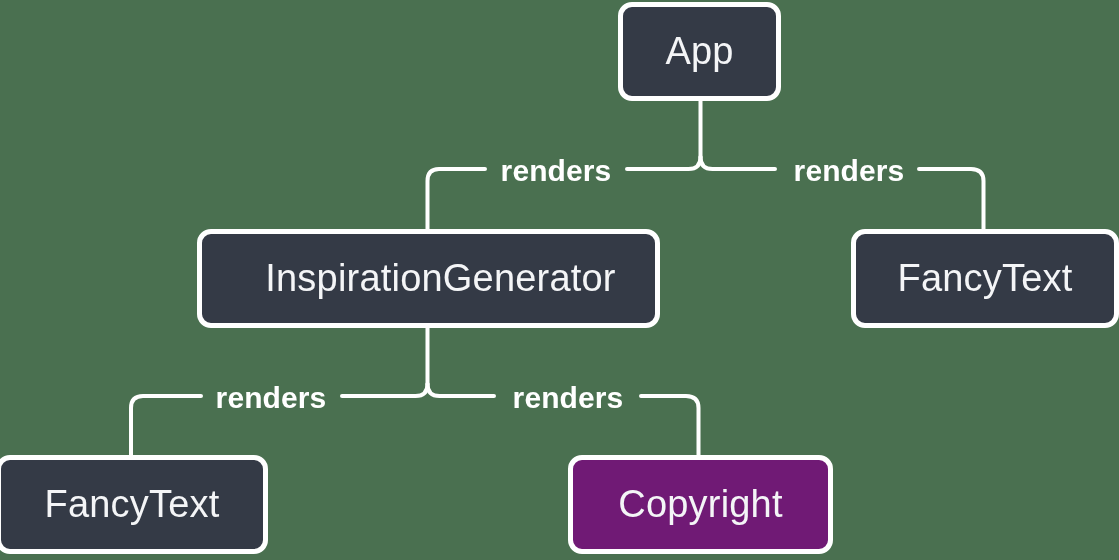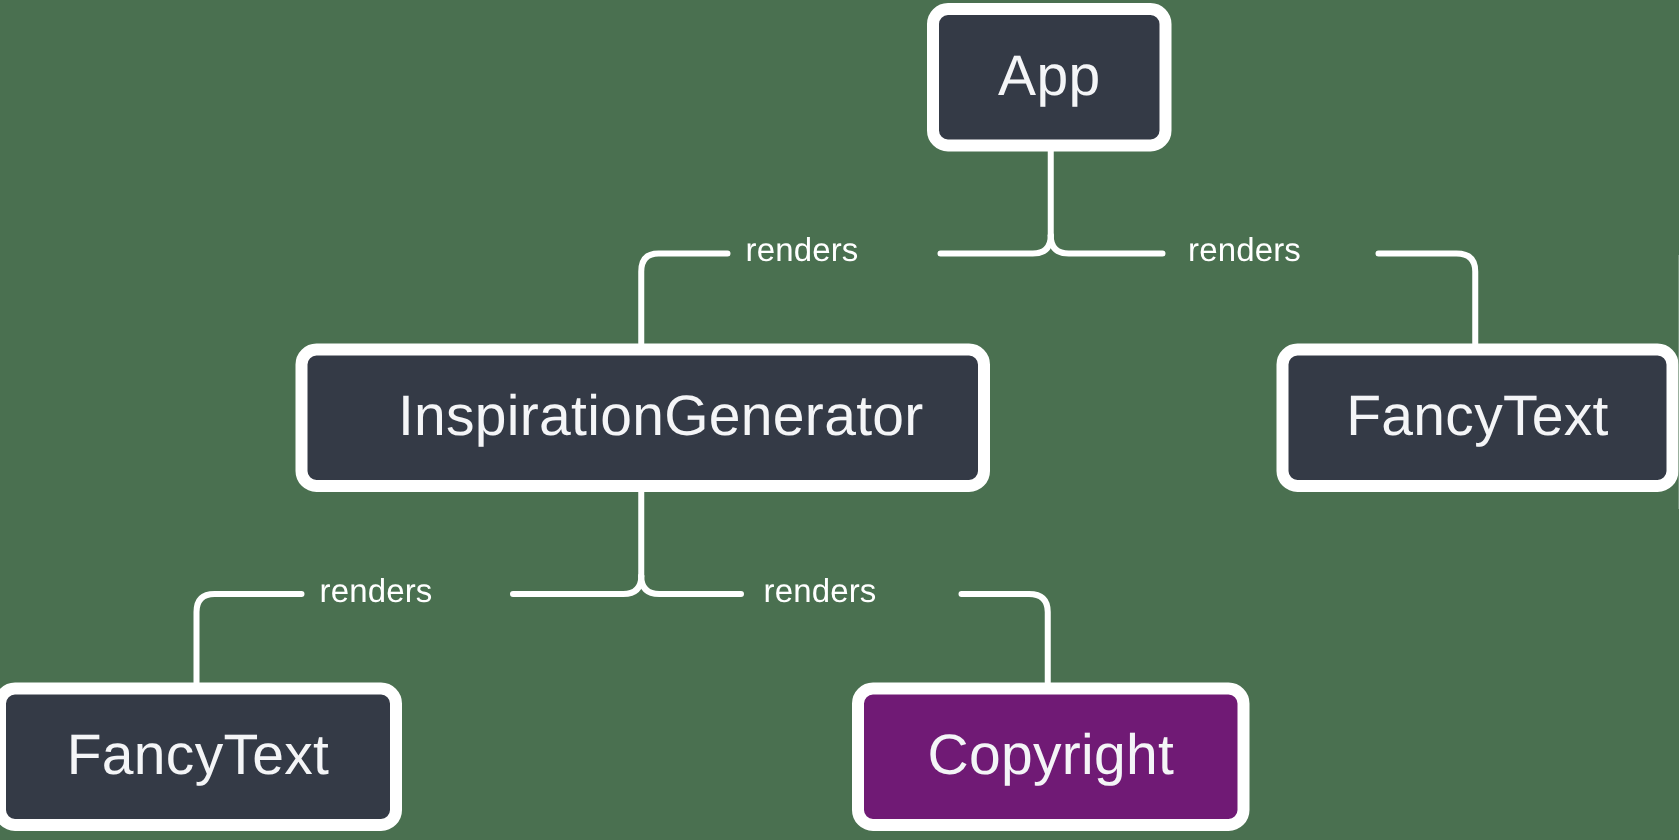--- a/index.html
+++ b/index.html
@@ -28,38 +28,39 @@
     fill: none;
     stroke: #ffffff;
     stroke-width: 4;
     stroke-linecap: round;
     stroke-linejoin: round;
   }
   .node-box {
     position: absolute;
     box-sizing: border-box;
     background: #343a46;
-    border: 8px solid #5eead4;
+    border: 5px solid #5eead4;
     border-radius: 14px;
     display: flex;
     align-items: center;
     justify-content: center;
     color: #f4f5f7;
     font-size: 38px;
     font-weight: 400;
     letter-spacing: 0.2px;
     white-space: nowrap;
   }
   .edge-label {
     position: absolute;
     color: #ffffff;
-    font-size: 22px;
-    font-weight: 400;
+    font-size: 30px;
+    font-weight: 700;
     letter-spacing: 0.1px;
     white-space: nowrap;
+    text-align: center;
     line-height: 1;
   }
 </style>
 </head>
 <body>
 
 <div id="diagram-root" style="background: rgb(74, 112, 80);">
 
   <svg id="connector-layer" viewBox="0 0 1119 560" width="1119" height="560" aria-hidden="true">
     <path d="M 700.5 101 L 700.5 157" style="stroke: rgb(255, 255, 255);"></path>

